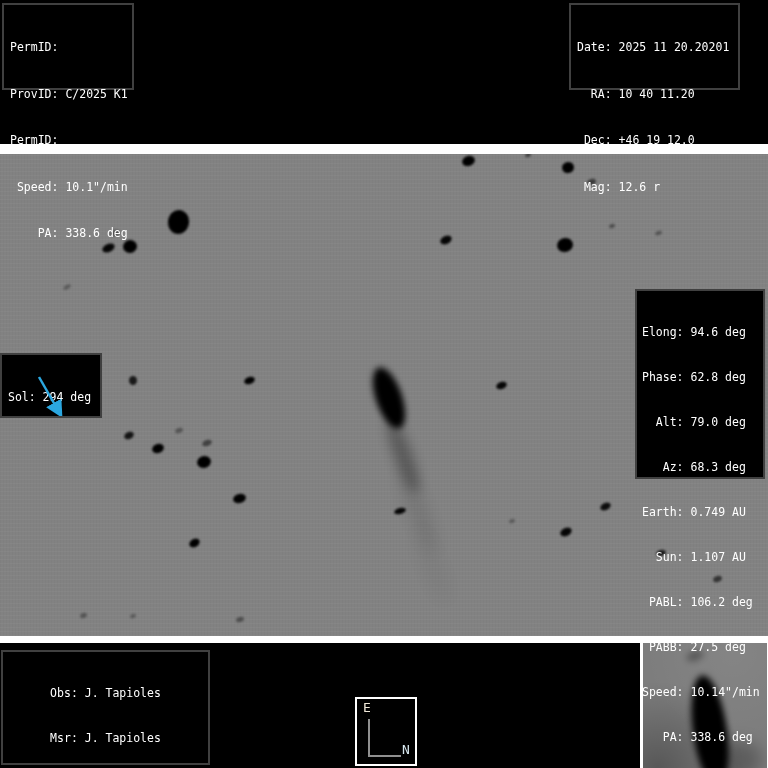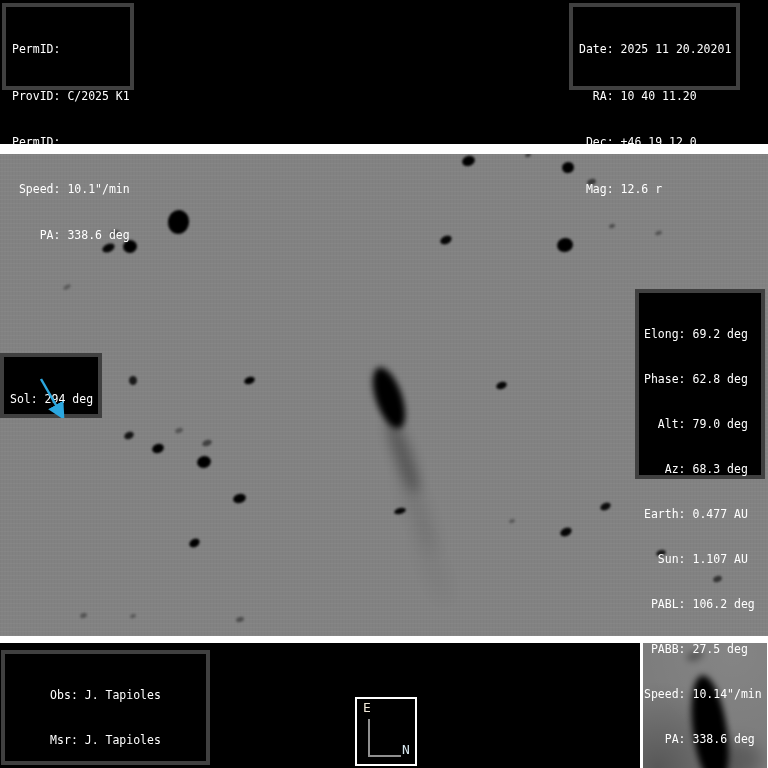--- a/index.html
+++ b/index.html
@@ -3,21 +3,21 @@
 <meta charset="utf-8">
 <style>
   html,body{margin:0;padding:0;background:#000;}
   #screen{
     position:relative;width:768px;height:768px;overflow:hidden;
     background:#000;
     font-family:"DejaVu Sans Mono","Liberation Mono",monospace;
   }
   .panel{
     position:absolute;box-sizing:border-box;
-    background:#000;border:4px solid #404040;color:#fff;
+    background:#000;border:2px solid #404040;color:#fff;
     font-size:11.5px;line-height:15.5px;white-space:pre;
     padding:4px 6px;z-index:5;
   }
   .panel .line{white-space:pre;}
   
   .strip{position:absolute;left:0;width:768px;background:#fff;z-index:2;}
   #strip-top{top:144px;height:10px;}
   #strip-bottom{top:636px;height:7px;}
   
   #star-field{
@@ -129,25 +129,25 @@
       <defs>
         <marker id="ah" markerWidth="7" markerHeight="7" refX="1" refY="3.5" orient="auto">
           <path d="M0,0 L7,3.5 L0,7 z" fill="#2ba7e0"></path>
         </marker>
       </defs>
       <line x1="37" y1="22" x2="53" y2="50" stroke="#2ba7e0" stroke-width="2.5" marker-end="url(#ah)"></line>
     </svg>
   </div>
 
   <div class="panel" id="eph-panel">
-    <div class="line">Elong: 69.2 deg</div>
+    <div class="line">Elong: 94.6 deg</div>
     <div class="line">Phase: 62.8 deg</div>
     <div class="line">  Alt: 79.0 deg</div>
     <div class="line">   Az: 68.3 deg</div>
-    <div class="line">Earth: 0.477 AU</div>
+    <div class="line">Earth: 0.749 AU</div>
     <div class="line">  Sun: 1.107 AU</div>
     <div class="line"> PABL: 106.2 deg</div>
     <div class="line"> PABB: 27.5 deg</div>
     <div class="line">Speed: 10.14"/min</div>
     <div class="line">   PA: 338.6 deg</div>
     
     
   </div>
 
   <div class="panel" id="obs-panel">

